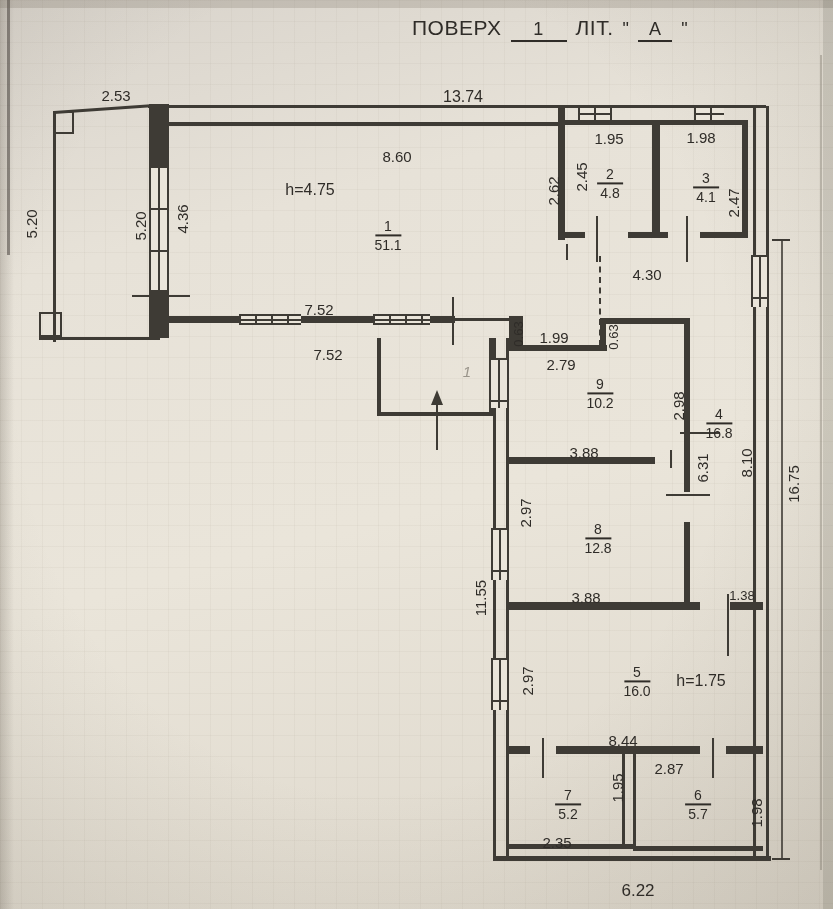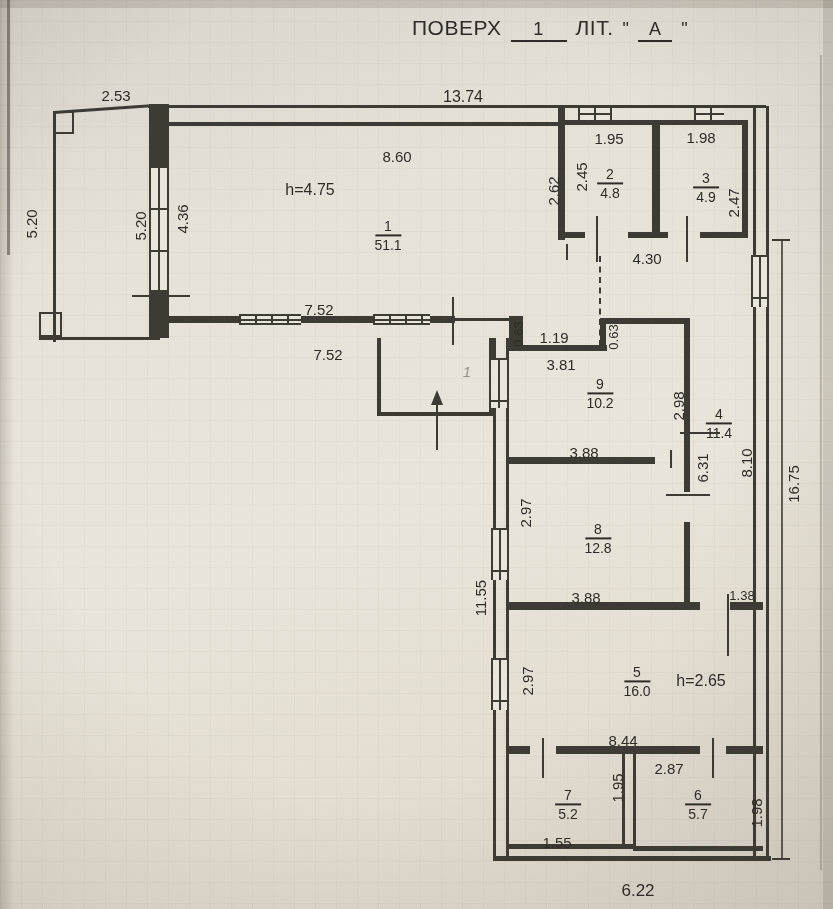--- a/index.html
+++ b/index.html
@@ -158,72 +158,72 @@
 
   <div class="lbl rot" style="left:31px;top:224px;">5.20</div>
   <div class="lbl rot" style="left:140px;top:226px;">5.20</div>
   <div class="lbl rot" style="left:182px;top:219px;">4.36</div>
 
   <div class="lbl" style="left:609px;top:138px;">1.95</div>
   <div class="lbl rot" style="left:581px;top:177px;">2.45</div>
   <div class="lbl rot" style="left:553px;top:191px;">2.62</div>
   <div class="lbl" style="left:701px;top:137px;">1.98</div>
   <div class="lbl rot" style="left:733px;top:203px;">2.47</div>
-  <div class="lbl" style="left:647px;top:258px;">4.30</div>
+  <div class="lbl" style="left:647px;top:274px;">4.30</div>
 
   <div class="lbl" style="left:319px;top:309px;">7.52</div>
   <div class="lbl" style="left:328px;top:354px;">7.52</div>
 
   <div class="lbl rot sm" style="left:518px;top:334px;">0.63</div>
-  <div class="lbl" style="left:554px;top:337px;">1.19</div>
-  <div class="lbl" style="left:561px;top:364px;">3.81</div>
+  <div class="lbl" style="left:554px;top:337px;">1.99</div>
+  <div class="lbl" style="left:561px;top:364px;">2.79</div>
   <div class="lbl rot sm" style="left:613px;top:337px;">0.63</div>
 
   <div class="lbl rot" style="left:678px;top:406px;">2.98</div>
   <div class="lbl rot" style="left:702px;top:468px;">6.31</div>
   <div class="lbl rot" style="left:746px;top:463px;">8.10</div>
   <div class="lbl rot" style="left:793px;top:484px;">16.75</div>
 
   <div class="lbl" style="left:584px;top:452px;">3.88</div>
   <div class="lbl rot" style="left:525px;top:513px;">2.97</div>
   <div class="lbl" style="left:586px;top:597px;">3.88</div>
   <div class="lbl rot" style="left:480px;top:598px;">11.55</div>
   <div class="lbl sm" style="left:742px;top:595px;">1.38</div>
 
   <div class="lbl rot" style="left:527px;top:681px;">2.97</div>
-  <div class="lbl md" style="left:701px;top:681px;">h=2.65</div>
+  <div class="lbl md" style="left:701px;top:681px;">h=1.75</div>
   <div class="lbl" style="left:623px;top:740px;">8.44</div>
 
   <div class="lbl" style="left:669px;top:768px;">2.87</div>
   <div class="lbl rot" style="left:617px;top:788px;">1.95</div>
-  <div class="lbl" style="left:557px;top:842px;">1.55</div>
+  <div class="lbl" style="left:557px;top:842px;">2.35</div>
   <div class="lbl rot" style="left:756px;top:813px;">1.98</div>
   <div class="lbl lg" style="left:638px;top:891px;text-align:center;">6.22</div>
 
   <div class="lbl faint" style="left:467px;top:371px;">1</div>
 
   <div class="frac" style="left:388px;top:236px;">
     <span class="num">1</span>
     <span class="area">51.1</span>
   </div>
   <div class="frac" style="left:610px;top:184px;">
     <span class="num">2</span>
     <span class="area">4.8</span>
   </div>
   <div class="frac" style="left:706px;top:188px;">
     <span class="num">3</span>
-    <span class="area">4.9</span>
+    <span class="area">4.1</span>
   </div>
   <div class="frac" style="left:600px;top:394px;">
     <span class="num">9</span>
     <span class="area">10.2</span>
   </div>
   <div class="frac" style="left:719px;top:424px;">
     <span class="num">4</span>
-    <span class="area">11.4</span>
+    <span class="area">16.8</span>
   </div>
   <div class="frac" style="left:598px;top:539px;">
     <span class="num">8</span>
     <span class="area">12.8</span>
   </div>
   <div class="frac" style="left:637px;top:682px;">
     <span class="num">5</span>
     <span class="area">16.0</span>
   </div>
   <div class="frac" style="left:568px;top:805px;">

